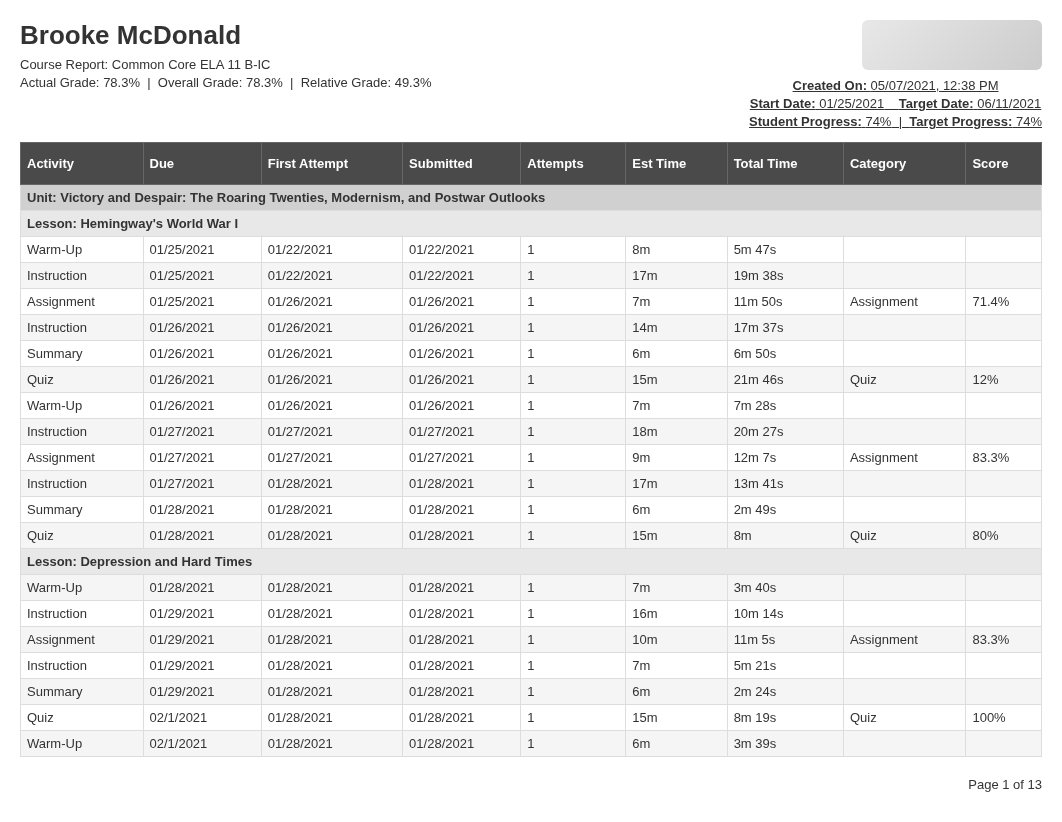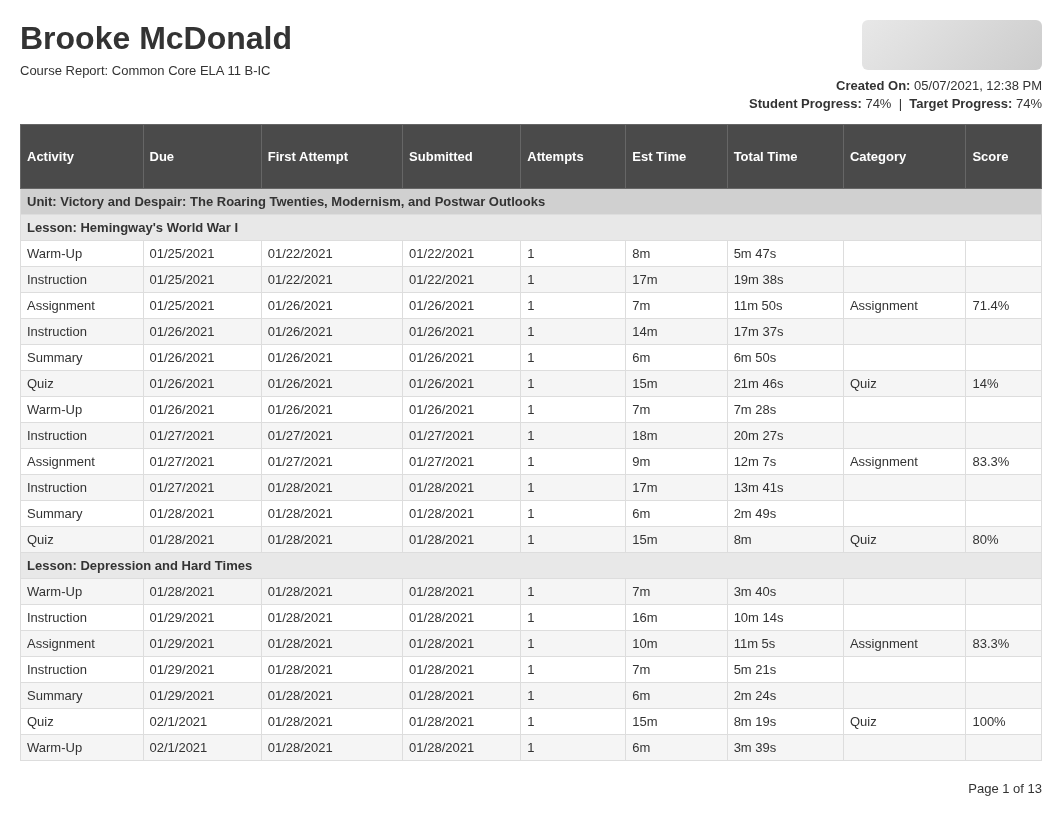--- a/index.html
+++ b/index.html
@@ -10,34 +10,35 @@
       color: #333;
       padding: 20px;
     }
     .header-section {
       display: flex;
       justify-content: space-between;
       align-items: flex-start;
       margin-bottom: 10px;
     }
     .header-left h1 {
-      font-size: 32px;
+      font-size: 26px;
       font-weight: bold;
       color: #333;
       margin-bottom: 6px;
     }
     .header-left .meta-row {
       margin-bottom: 3px;
       font-size: 13px;
     }
     .header-left .meta-row span.label {
       font-weight: normal;
     }
     .header-right {
-      text-align: right;
+      text-align: center;
+      text-decoration: underline;
     }
     .header-right .logo-placeholder {
       width: 180px;
       height: 50px;
       background: linear-gradient(135deg, #e8e8e8 0%, #ccc 100%);
       border-radius: 6px;
       margin-bottom: 8px;
       margin-left: auto;
     }
     .header-right .meta-row {
@@ -51,21 +52,21 @@
       width: 100%;
       border-collapse: collapse;
       margin-top: 10px;
       font-size: 13px;
     }
     thead tr {
       background: #4a4a4a;
       color: #fff;
     }
     thead th {
-      padding: 24px 6px;
+      padding: 13px 6px;
       text-align: left;
       font-weight: bold;
       border: 1px solid #666;
     }
     tbody tr:nth-child(even) {
       background: #f5f5f5;
     }
     tbody tr:nth-child(odd) {
       background: #fff;
     }
@@ -92,26 +93,43 @@
 </head>
 <body>
 
 <div class="header-section">
   <div class="header-left">
     <h1>Brooke McDonald</h1>
     <div class="meta-row">
       <span class="label">Course Report:</span>
       <span>Common Core ELA 11 B-IC</span>
     </div>
+    <div class="meta-row">
+      <span class="label">Actual Grade:</span>
+      <span>78.3%</span>
+      &nbsp;|&nbsp;
+      <span class="label">Overall Grade:</span>
+      <span>78.3%</span>
+      &nbsp;|&nbsp;
+      <span class="label">Relative Grade:</span>
+      <span>49.3%</span>
+    </div>
   </div>
   <div class="header-right">
     <div class="logo-placeholder"></div>
     <div class="meta-row">
       <span class="label">Created On:</span>
       <span>05/07/2021, 12:38 PM</span>
+    </div>
+    <div class="meta-row">
+      <span class="label">Start Date:</span>
+      <span>01/25/2021</span>
+      &nbsp;&nbsp;
+      <span class="label">Target Date:</span>
+      <span>06/11/2021</span>
     </div>
     <div class="meta-row">
       <span class="label">Student Progress:</span>
       <span>74%</span>
       &nbsp;|&nbsp;
       <span class="label">Target Progress:</span>
       <span>74%</span>
     </div>
   </div>
 </div>
@@ -194,21 +212,21 @@
       </tr>
       <tr>
         <td>Quiz</td>
         <td>01/26/2021</td>
         <td>01/26/2021</td>
         <td>01/26/2021</td>
         <td>1</td>
         <td>15m</td>
         <td>21m 46s</td>
         <td>Quiz</td>
-        <td>14%</td>
+        <td>12%</td>
       </tr>
       <tr>
         <td>Warm-Up</td>
         <td>01/26/2021</td>
         <td>01/26/2021</td>
         <td>01/26/2021</td>
         <td>1</td>
         <td>7m</td>
         <td>7m 28s</td>
         <td></td>

